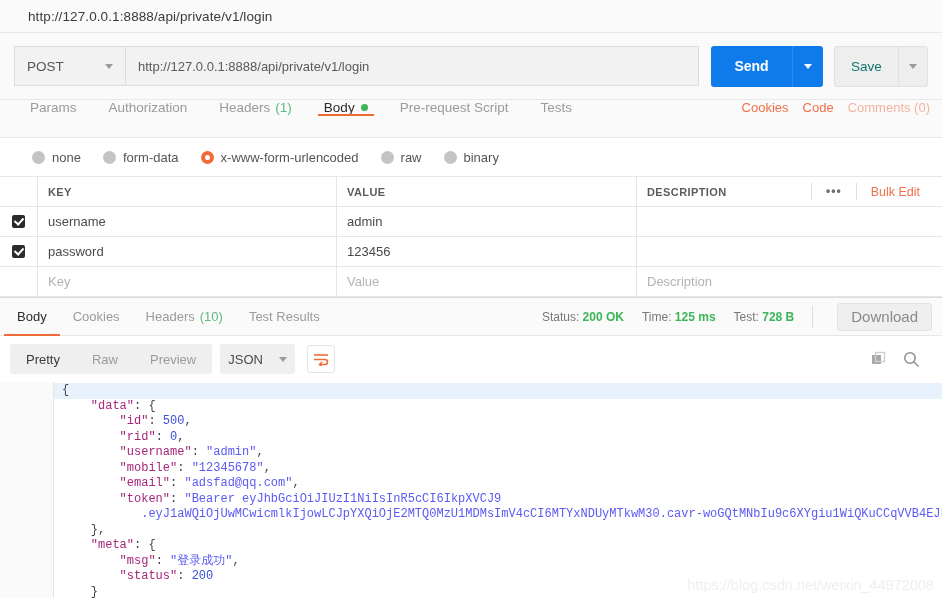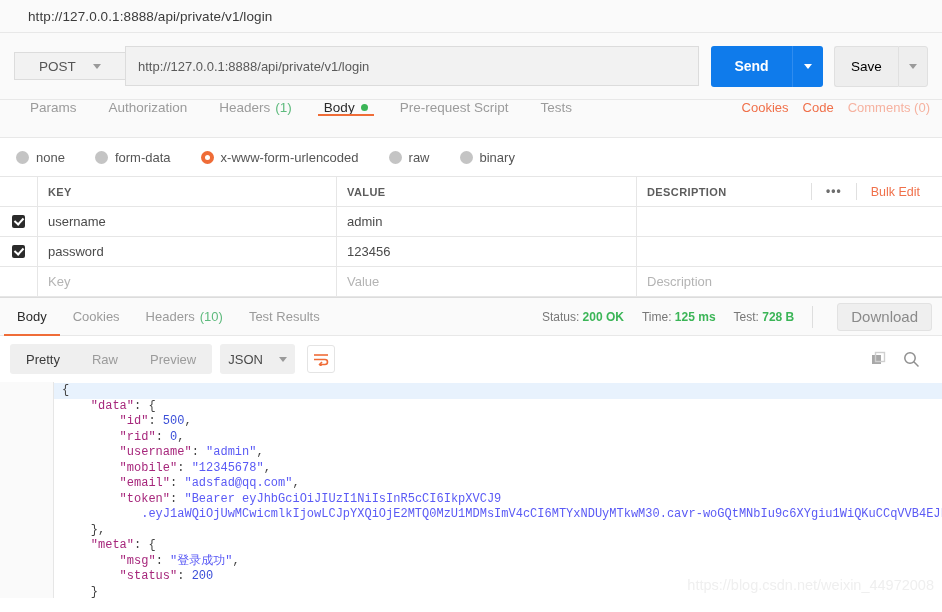--- a/index.html
+++ b/index.html
@@ -30,28 +30,28 @@
   .urlbar {
     height: 67px;
     background: #fafafa;
     border-bottom: 1px solid #e8e8e8;
     display: flex;
     align-items: center;
     padding: 0 14px;
     gap: 0;
   }
   .method-select {
-    width: 111px; height: 28px;
+    width: 111px; height: 40px;
     background: #f2f2f2;
     border: 1px solid #dcdcdc;
     border-right: none;
     display: flex;
     align-items: center;
     justify-content: space-between;
-    padding: 0 24px;
+    padding: 0 12px;
     font-size: 13.5px;
     color: #555;
     cursor: pointer;
   }
   .caret {
     width: 0; height: 0;
     border-left: 4px solid transparent;
     border-right: 4px solid transparent;
     border-top: 5px solid #9a9a9a;
   }
@@ -84,21 +84,21 @@
     border-left: 1px solid #2f8cef;
     border-radius: 0 3px 3px 0;
     display: flex; align-items: center; justify-content: center;
     cursor: pointer;
   }
   .send-caret-btn .caret { border-top-color: #fff; }
   .save-wrap { display: flex; margin-left: 11px; }
   .save-btn {
     width: 64px; height: 41px;
     background: #eeeeee;
-    color: #000000;
+    color: #0f766e;
     font-size: 13.5px;
     border: 1px solid #e0e0e0;
     border-right: none;
     border-radius: 3px 0 0 3px;
     cursor: pointer;
     font-family: "Liberation Sans", sans-serif;
   }
   .save-caret-btn {
     width: 30px; height: 41px;
     background: #eeeeee;
@@ -147,22 +147,22 @@
   }
   .link-orange { font-size: 13px; color: #f0704a; cursor: pointer; }
   .link-orange.muted { color: #f6b2a0; }
 
   
   .body-types {
     height: 38px;
     background: #fff;
     display: flex;
     align-items: center;
-    padding-left: 16px;
-    gap: 30px;
+    padding-left: 32px;
+    gap: 22px;
   }
   .radio-item {
     display: flex; align-items: center;
     font-size: 13px; color: #555;
     cursor: pointer;
     gap: 7px;
   }
   .radio {
     width: 13px; height: 13px;
     border-radius: 50%;

